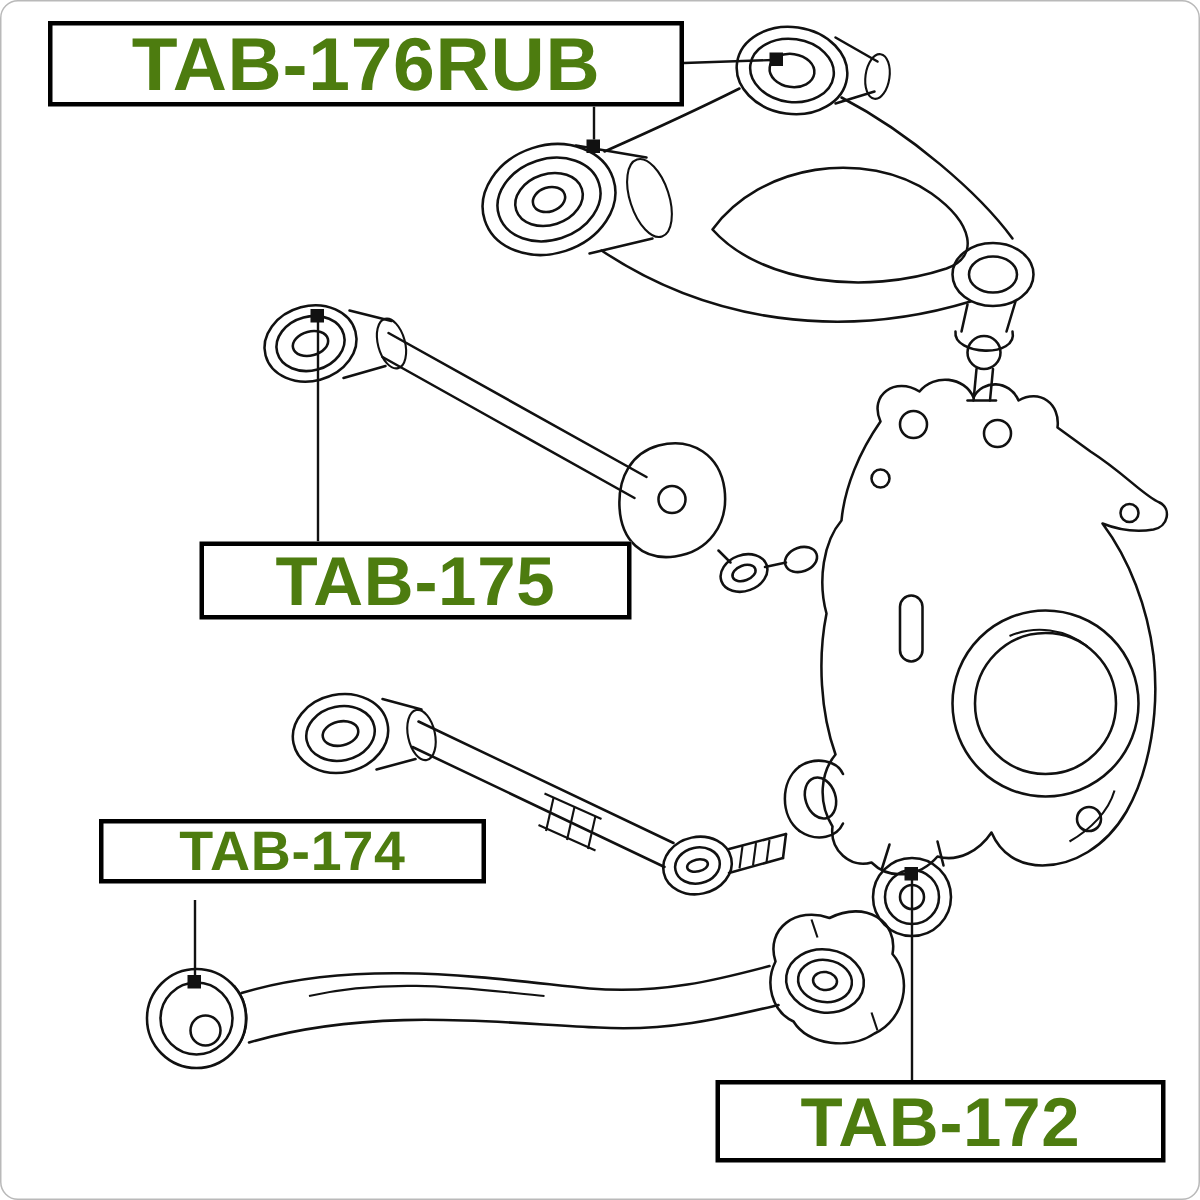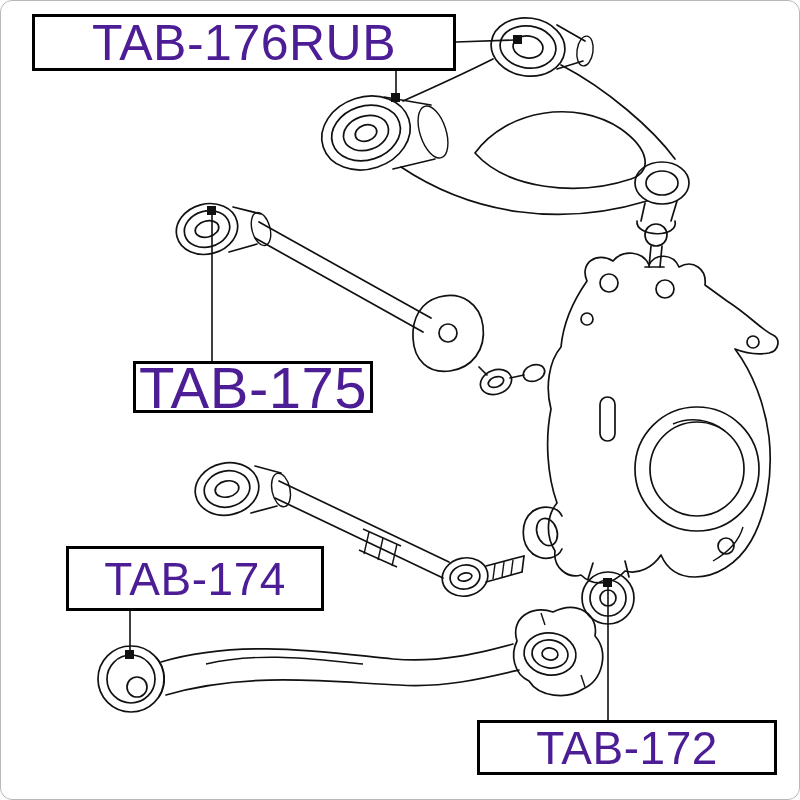--- a/index.html
+++ b/index.html
@@ -9,26 +9,26 @@
     overflow:hidden; font-family:"Liberation Sans", sans-serif;
   }
   .art { position:absolute; left:0; top:0; width:800px; height:800px; }
   .ln   { stroke:#111111; fill:none; stroke-width:1.7; stroke-linecap:round; stroke-linejoin:round; }
   .thin { stroke:#111111; fill:none; stroke-width:1.4; }
   .lead { stroke:#111111; fill:none; stroke-width:1.6; }
   .dot  { fill:#111111; stroke:none; }
   .callout {
     position:absolute; box-sizing:border-box;
     display:flex; align-items:center; justify-content:center;
-    border:3px solid #000000; background:#ffffff; color:#4c1d95;
-    font-weight:400; white-space:nowrap; z-index:2; letter-spacing:0.5px;
+    border:3px solid #000000; background:#ffffff; color:#4d7c0f;
+    font-weight:700; white-space:nowrap; z-index:2; letter-spacing:0.5px;
   }
   #callout-176 { left:31px;  top:13px;  width:424px; height:57px; font-size:50px; }
-  #callout-175 { left:132px; top:360px; width:240px; height:52px; font-size:58px; }
-  #callout-174 { left:65px;  top:545px; width:258px; height:65px; font-size:46px; }
+  #callout-175 { left:132px; top:360px; width:288px; height:52px; font-size:46px; }
+  #callout-174 { left:65px;  top:545px; width:258px; height:43px; font-size:37px; }
   #callout-172 { left:476px; top:719px; width:300px; height:55px; font-size:46px; }
 </style>
 </head>
 <body>
 
 <div class="frame">
 
   <svg class="art" viewBox="0 0 800 800">
 
     <g>

